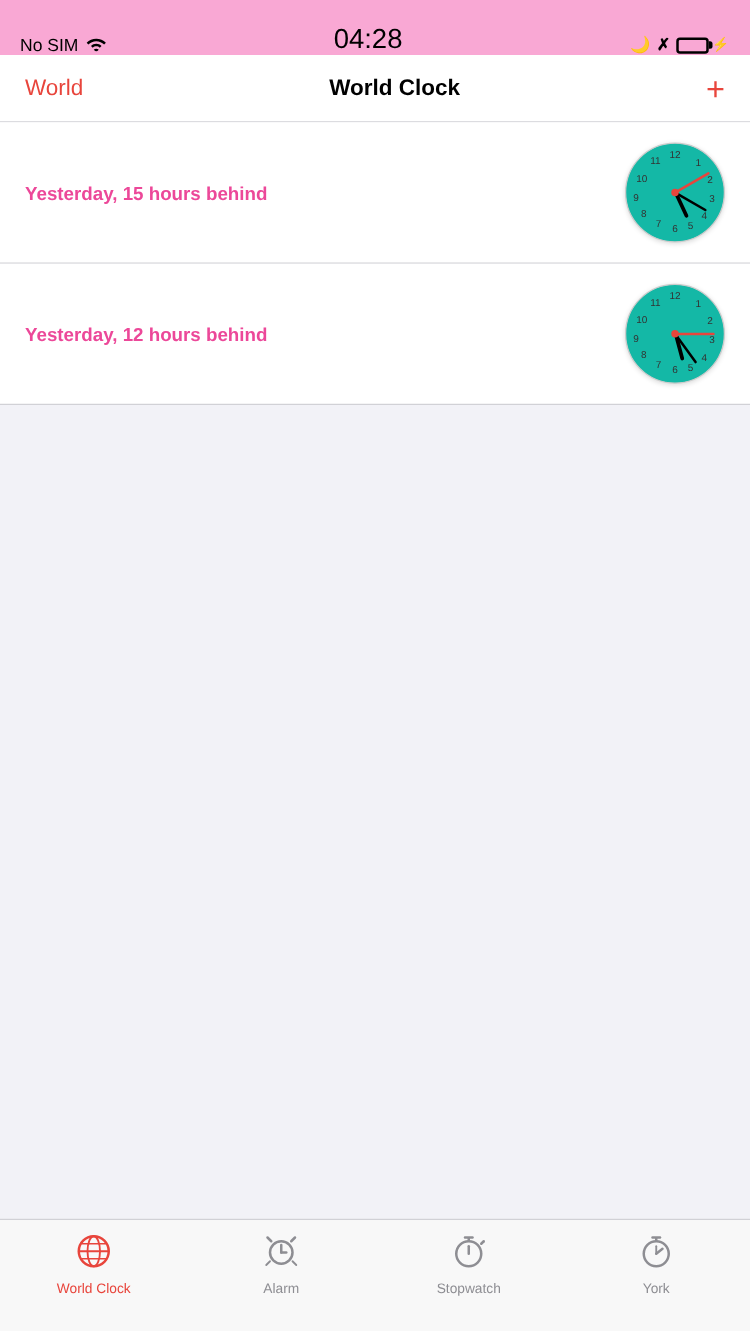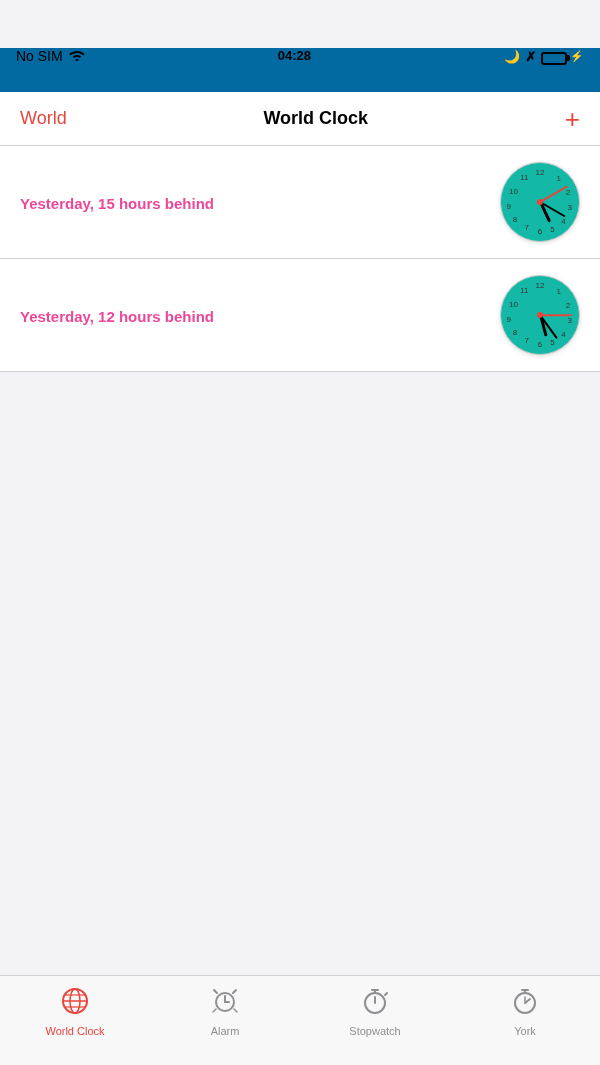--- a/index.html
+++ b/index.html
@@ -9,32 +9,31 @@
       background: #f2f2f7;
       font-family: -apple-system, 'Helvetica Neue', Arial, sans-serif;
       overflow: hidden;
       position: relative;
     }
 
     
     .status-bar {
       width: 600px;
       height: 44px;
-      background: #0369a1;
-      display: flex;
-      align-items: flex-start;
+      background: #f9a8d4;
+      display: flex;
+      align-items: flex-end;
       justify-content: space-between;
       padding: 0 16px;
       font-size: 15px;
       font-weight: 500;
       color: #000;
-      margin-top: 48px;
     }
     .status-left { display: flex; align-items: center; gap: 6px; font-size: 14px; font-weight: 500; }
-    .status-center { font-size: 13px; font-weight: 700; }
+    .status-center { font-size: 22px; font-weight: 400; }
     .status-right { display: flex; align-items: center; gap: 5px; }
     .battery-bar {
       width: 26px; height: 13px;
       border: 2px solid #000;
       border-radius: 3px;
       position: relative;
       display: inline-block;
       vertical-align: middle;
     }
     .battery-bar::after {

